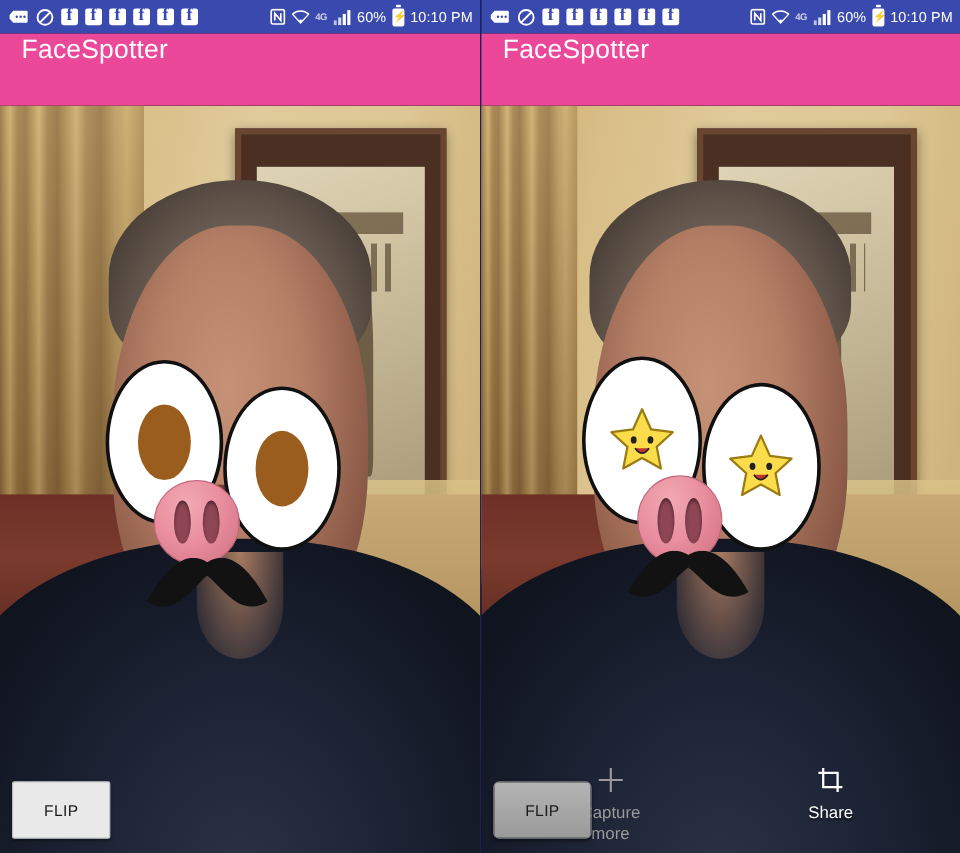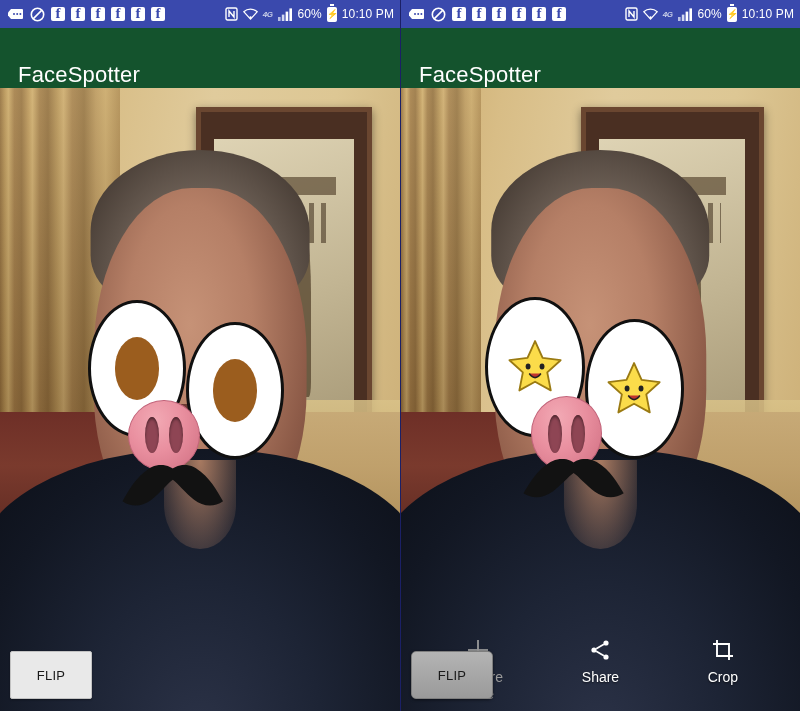--- a/index.html
+++ b/index.html
@@ -36,40 +36,40 @@
   }
   .fb::after {
     content: "f";
     position: absolute; left: 0; right: 0; top: -3px;
     text-align: center;
     font-family: "Liberation Serif", serif;
     font-weight: bold; font-size: 15px; line-height: 19px;
     color: #3a49ad;
   }
   .sb-text { font-size: 12px; letter-spacing: .1px; color: #fff; white-space: nowrap; }
-  .sb-4g { font-size: 8px; font-weight: bold; color: #c9cfe8; letter-spacing: -0.4px; font-style: italic; }
+  .sb-4g { font-size: 8px; font-weight: bold; color: #c9cfe8; letter-spacing: -0.4px; }
   .batt {
     width: 10px; height: 15px; border: 1.5px solid #fff; border-radius: 1.5px;
     position: relative; background: #fff;
   }
   .batt::before {
     content: ""; position: absolute; top: -4px; left: 2px;
     width: 4px; height: 2.5px; background: #fff;
   }
   .batt::after {
     content: "\26A1"; position: absolute; inset: 0;
     font-size: 9px; line-height: 12px; text-align: center; color: #3a49ad;
   }
 
   
   .appbar {
     position: relative; z-index: 6;
     height: 60px; width: 100%;
-    background: #14532d;
-    display: flex; align-items: flex-end;
+    background: #ec4899;
+    display: flex; align-items: flex-start;
     padding-left: 18px;
   }
   .app-title {
     color: #fff; font-size: 22px; font-weight: normal; letter-spacing: .2px;
   }
 
   
   .photo {
     position: absolute; left: 0; right: 0; top: 88px; bottom: 0;
     overflow: hidden;
@@ -461,37 +461,25 @@
           <span class="ic">
             <svg width="26" height="26" viewBox="0 0 26 26" fill="none" stroke="#9a9a9a" stroke-width="1.8">
               <line x1="13" y1="3" x2="13" y2="23"></line>
                 <line x1="3" y1="13" x2="23" y2="13"></line>
             </svg>
           </span>
           <span class="lb"><span>Capture</span><br><span>more</span></span>
         </div>
         <div class="action">
           <span class="ic">
-            <svg width="24" height="24" viewBox="0 0 24 24">
-              <circle cx="18" cy="5" r="2.6" fill="#fff"></circle>
-              <circle cx="18" cy="19" r="2.6" fill="#fff"></circle>
-              <circle cx="6" cy="12" r="2.6" fill="#fff"></circle>
-              <line x1="8.2" y1="10.7" x2="15.9" y2="6.2" stroke="#fff" stroke-width="1.7"></line>
-              <line x1="8.2" y1="13.3" x2="15.9" y2="17.8" stroke="#fff" stroke-width="1.7"></line>
-            </svg>
-          </span>
-          <span class="lb">Share</span>
-        </div>
-        <div class="action">
-          <span class="ic">
             <svg width="24" height="24" viewBox="0 0 24 24" fill="none" stroke="#fff" stroke-width="1.9">
               <path d="M6 2v16h16"></path>
                 <path d="M2 6h16v16"></path>
             </svg>
           </span>
-          <span class="lb">Crop</span>
+          <span class="lb">Share</span>
         </div>
       </div>
 
       <div class="flip-btn dark">FLIP</div>
     </div>
   </div>
 </div>
 
 </body></html>

